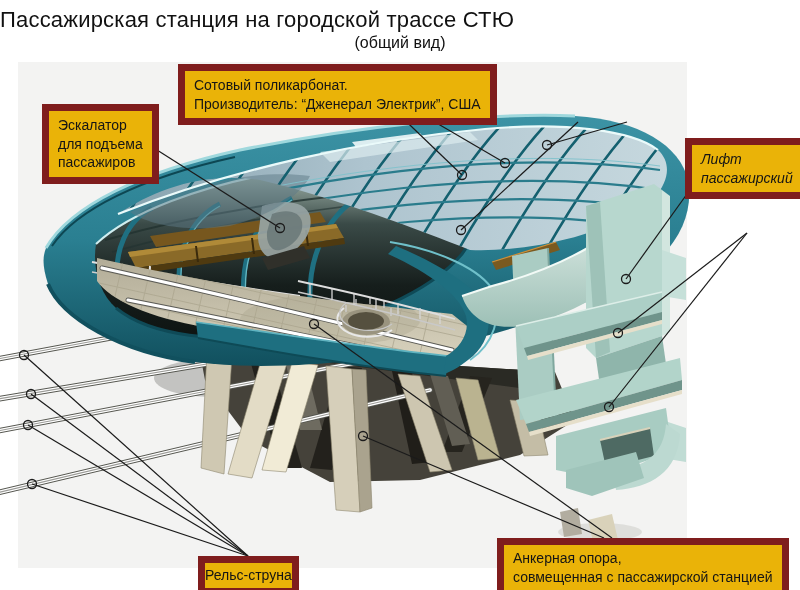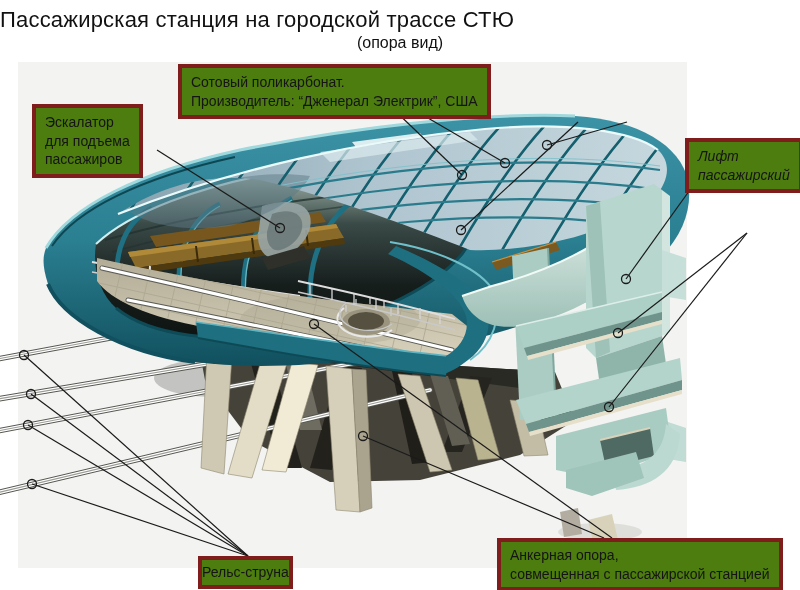--- a/index.html
+++ b/index.html
@@ -3,38 +3,38 @@
 <meta charset="utf-8">
 <style>
   html,body{margin:0;padding:0;background:#ffffff;}
   .page{position:relative;width:800px;height:590px;background:#ffffff;overflow:hidden;
         font-family:"Liberation Sans", sans-serif;color:#111;}
   .title{position:absolute;top:7px;left:0;width:100%;text-align:left;
          font-size:22px;letter-spacing:.2px;color:#111;}
   .subtitle{position:absolute;top:34px;left:0;width:100%;text-align:center;
             font-size:16px;color:#111;}
   svg.illu{position:absolute;left:0;top:0;z-index:1;}
-  .callout{position:absolute;z-index:3;background:#4d7c0f;border:4px solid #7f1d1d;
+  .callout{position:absolute;z-index:3;background:#eab308;border:7px solid #7f1d1d;
            padding:5px 9px;font-size:14px;line-height:1.33;color:#151515;
            white-space:pre-line;}
   .co-poly{left:178px;top:64px;}
   .co-steel{left:567px;top:63px;}
-  .co-esc{left:32px;top:104px;}
+  .co-esc{left:42px;top:104px;}
   .co-lift{left:685px;top:138px;font-style:italic;}
   .co-stairs{left:712px;top:199px;}
   .co-rail{left:198px;top:556px;padding:3px 0;}
   .co-anchor{left:497px;top:538px;padding:4px 9px;}
 </style>
 </head>
 <body>
 
 <div class="page">
 
   <div class="title">Пассажирская станция на городской трассе СТЮ</div>
-  <div class="subtitle">(опора вид)</div>
+  <div class="subtitle">(общий вид)</div>
 
   <svg class="illu" width="800" height="590" viewBox="0 0 800 590">
     <defs>
       <linearGradient id="gGlass" x1="0" y1="0" x2="1" y2="0">
         <stop offset="0" stop-color="#86a2ae"></stop>
           <stop offset="0.45" stop-color="#aec4cf"></stop>
         <stop offset="1" stop-color="#c6d8de"></stop>
       </linearGradient>
       <linearGradient id="gBand" x1="0" y1="0" x2="0" y2="1">
         <stop offset="0" stop-color="#3c93a5"></stop>

